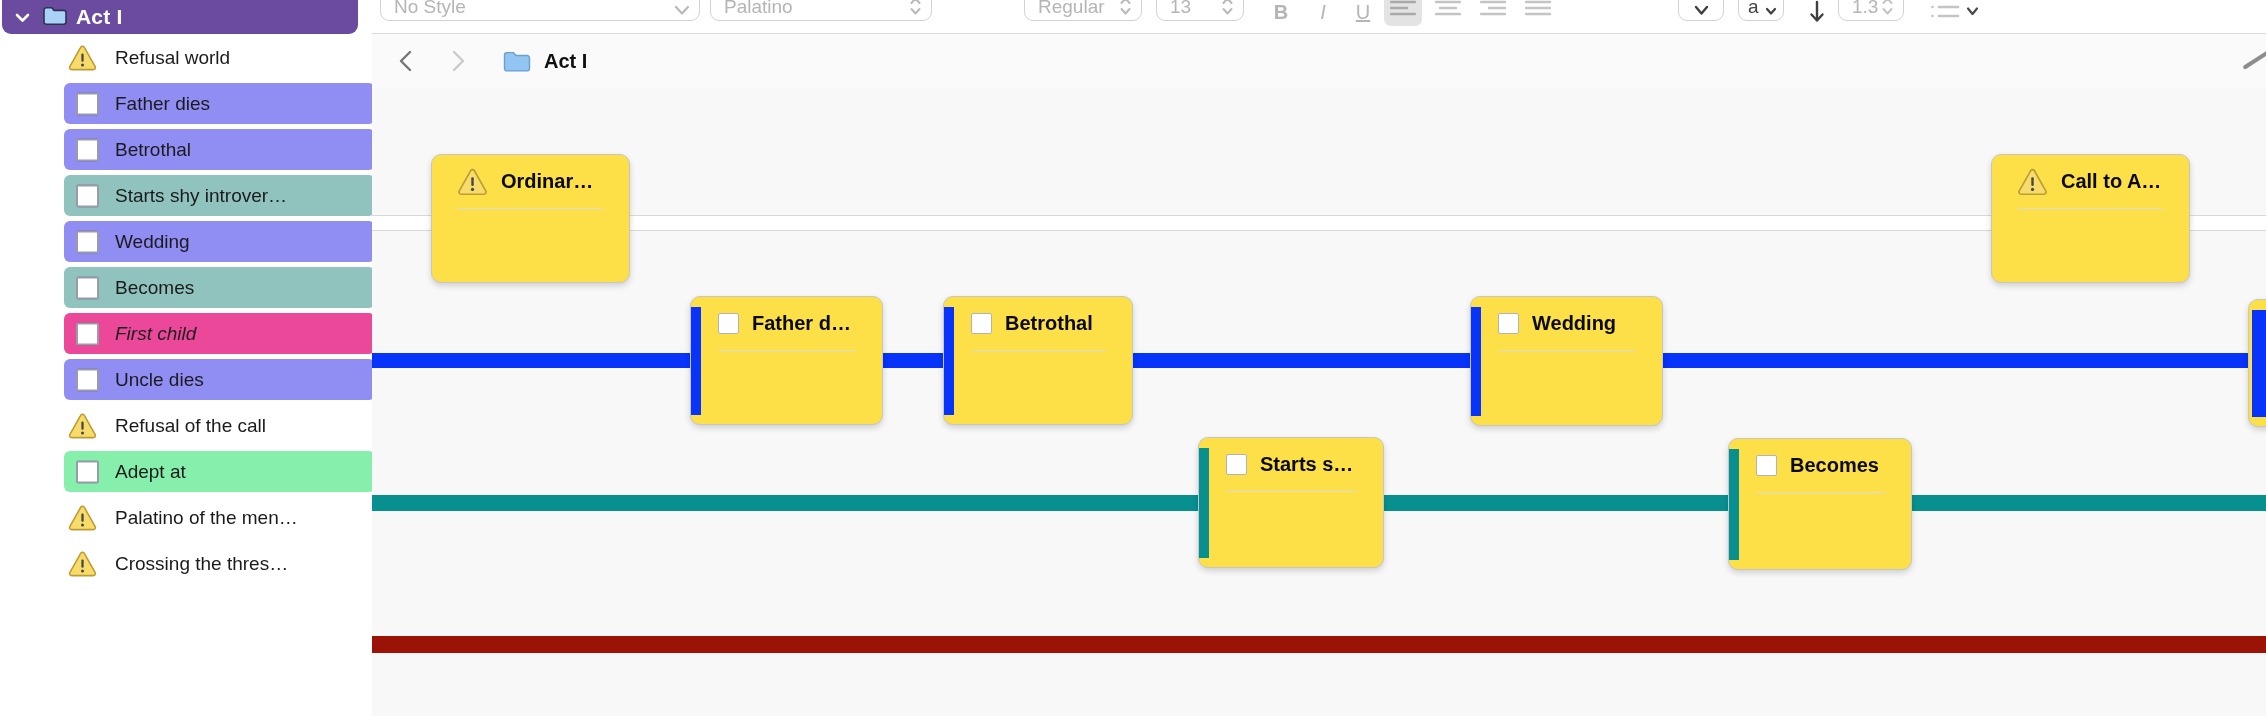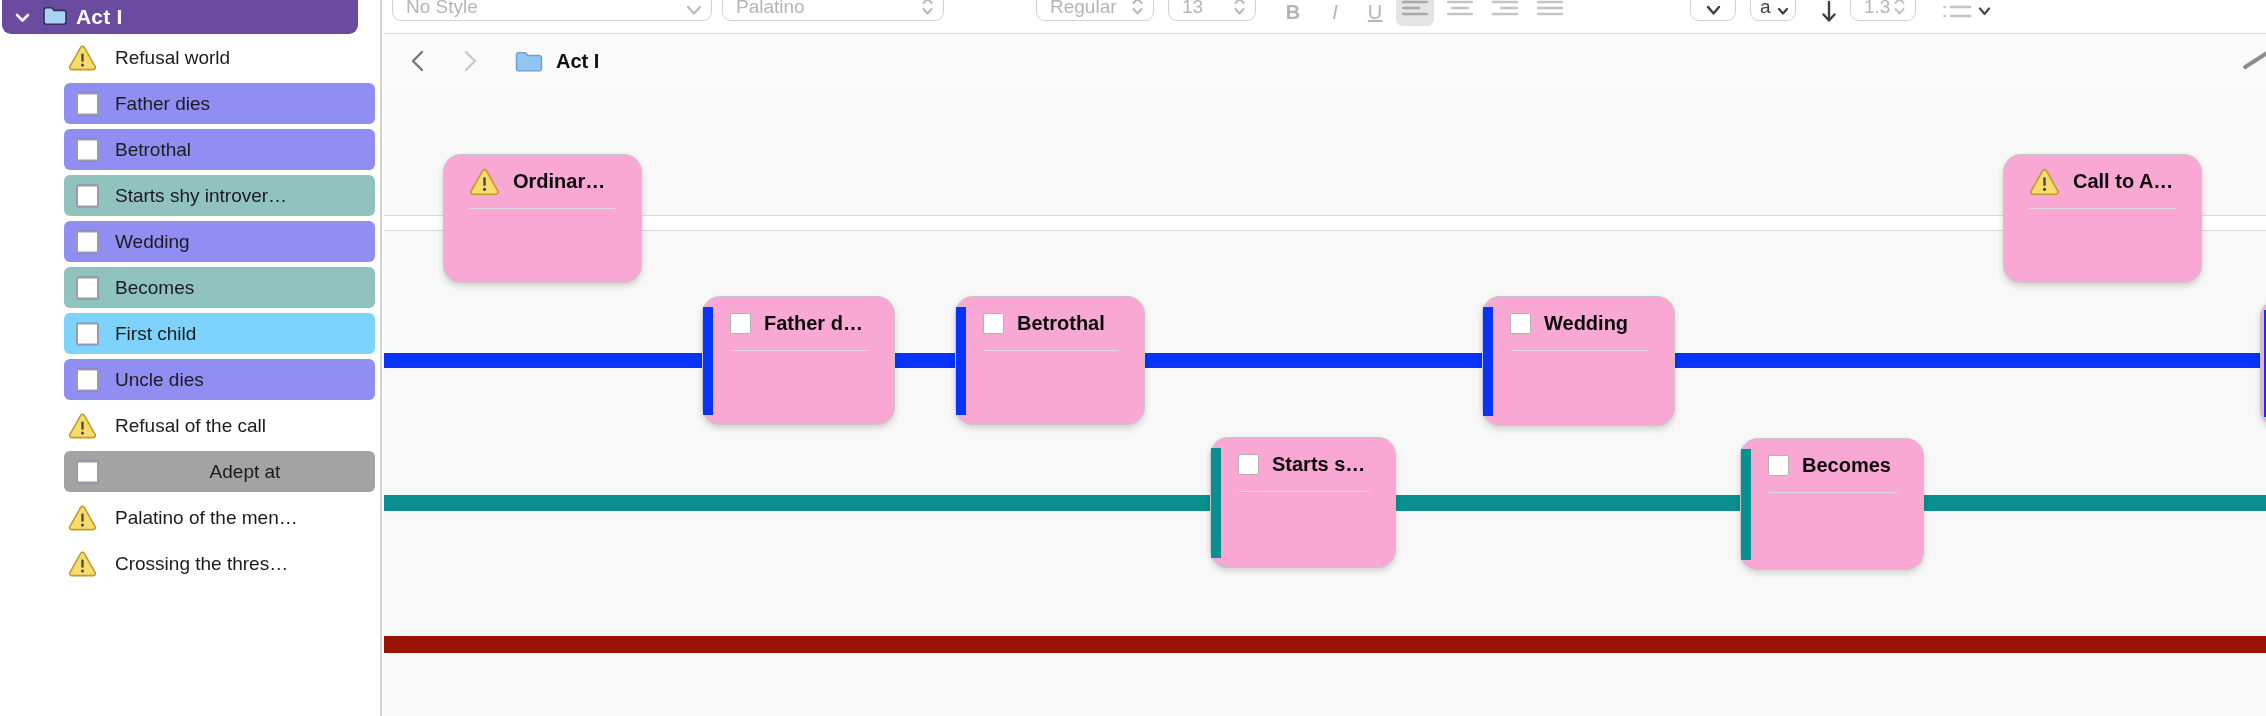--- a/index.html
+++ b/index.html
@@ -25,21 +25,21 @@
     position:relative;height:41px;margin:0 5px 0 64px;border-radius:6px;
     display:flex;align-items:center;font-size:19px;color:#1b1b1d;
   }
   .brow .btext{margin-left:51px;white-space:nowrap;}
   .brow .cbox{
     position:absolute;left:12px;top:50%;transform:translateY(-50%);
     width:19px;height:19px;background:#fff;border:2px solid rgba(62,62,94,.52);border-radius:2px;
   }
   .brow .wicon{position:absolute;left:4px;top:50%;transform:translateY(-50%);line-height:0;}
   
-  .main{position:absolute;left:384px;top:0;right:0;height:716px;background:#f8f8f8;}
+  .main{position:absolute;left:372px;top:0;right:0;height:716px;background:#f8f8f8;}
   
   .format-bar{
     position:relative;height:33px;background:#fff;border-bottom:1px solid #d9d9d9;
     overflow:hidden;color:#b5b5b5;
   }
   .combo{
     position:absolute;top:-13px;height:34px;box-sizing:border-box;
     border:1.5px solid #d2d2d2;border-radius:9px;background:#fff;
     display:flex;align-items:flex-end;padding:0 30px 2px 13px;font-size:19px;white-space:nowrap;
   }
@@ -65,22 +65,22 @@
   }
   
   .board{position:absolute;left:0;top:88px;right:0;bottom:0;background:#f8f8f8;overflow:hidden;}
   .track{position:absolute;left:0;right:0;z-index:1;}
   .track-none{top:127px;height:14px;background:#ffffff;border-top:1px solid #d8d8d8;border-bottom:1px solid #d8d8d8;}
   .track-blue{top:265px;height:15px;}
   .track-teal{top:407px;height:16px;}
   .track-red{top:548px;height:17px;}
   
   .card{
-    position:absolute;z-index:2;background:#f9a8d4;
-    border:1.5px solid #c6c6c6;border-radius:18px;box-sizing:border-box;
+    position:absolute;z-index:2;background:#fde047;
+    border:1.5px solid #c6c6c6;border-radius:10px;box-sizing:border-box;
     box-shadow:0 3px 6px rgba(0,0,0,.16);
   }
   .card-title{height:53px;display:flex;align-items:center;}
   .card-title .ticon{margin-left:25px;line-height:0;}
   .card-title .tcheck{
     margin-left:27px;width:19px;height:19px;background:#fff;
     border:1.5px solid #b3b3b3;border-radius:2px;flex:none;
   }
   .card-title .ttext{margin-left:13px;font-size:20px;font-weight:bold;color:#0a0a0a;white-space:nowrap;overflow:hidden;}
   .card-hr{height:1px;background:#dcdcdc;margin:0 26px 0 25px;}
@@ -128,37 +128,37 @@
           <span class="btext">Starts shy introver…</span>
         </div>
         <div class="brow" style="background: rgb(144, 141, 243);">
           <span class="cbox"></span>
           <span class="btext">Wedding</span>
         </div>
         <div class="brow" style="background: rgb(144, 195, 190);">
           <span class="cbox"></span>
           <span class="btext">Becomes</span>
         </div>
-        <div class="brow" style="background: #7dd3fc;">
+        <div class="brow" style="background: #ec4899; font-style: italic;">
           <span class="cbox"></span>
           <span class="btext">First child</span>
         </div>
         <div class="brow" style="background: rgb(144, 141, 243);">
           <span class="cbox"></span>
           <span class="btext">Uncle dies</span>
         </div>
         <div class="brow">
           <span class="wicon"><svg width="29" height="27" viewBox="0 0 24 22">
               <path d="M10.6 2 L1.5 18.1 a1.7 1.7 0 0 0 1.5 2.5 h18 a1.7 1.7 0 0 0 1.5-2.5 L13.4 2 a1.7 1.7 0 0 0-2.8 0 Z" fill="#f8dc6a" stroke="#bf9b35" stroke-width="1.3"></path>
               <rect x="11.05" y="7.2" width="1.9" height="7" rx=".9" fill="#474747"></rect>
               <circle cx="12" cy="16.8" r="1.25" fill="#474747"></circle>
             </svg></span>
           <span class="btext">Refusal of the call</span>
         </div>
-        <div class="brow" style="background: #a3a3a3; justify-content: center;">
+        <div class="brow" style="background: #86efac;">
           <span class="cbox"></span>
           <span class="btext">Adept at</span>
         </div>
         <div class="brow">
           <span class="wicon"><svg width="29" height="27" viewBox="0 0 24 22">
               <path d="M10.6 2 L1.5 18.1 a1.7 1.7 0 0 0 1.5 2.5 h18 a1.7 1.7 0 0 0 1.5-2.5 L13.4 2 a1.7 1.7 0 0 0-2.8 0 Z" fill="#f8dc6a" stroke="#bf9b35" stroke-width="1.3"></path>
               <rect x="11.05" y="7.2" width="1.9" height="7" rx=".9" fill="#474747"></rect>
               <circle cx="12" cy="16.8" r="1.25" fill="#474747"></circle>
             </svg></span>
           <span class="btext">Palatino of the men…</span>

